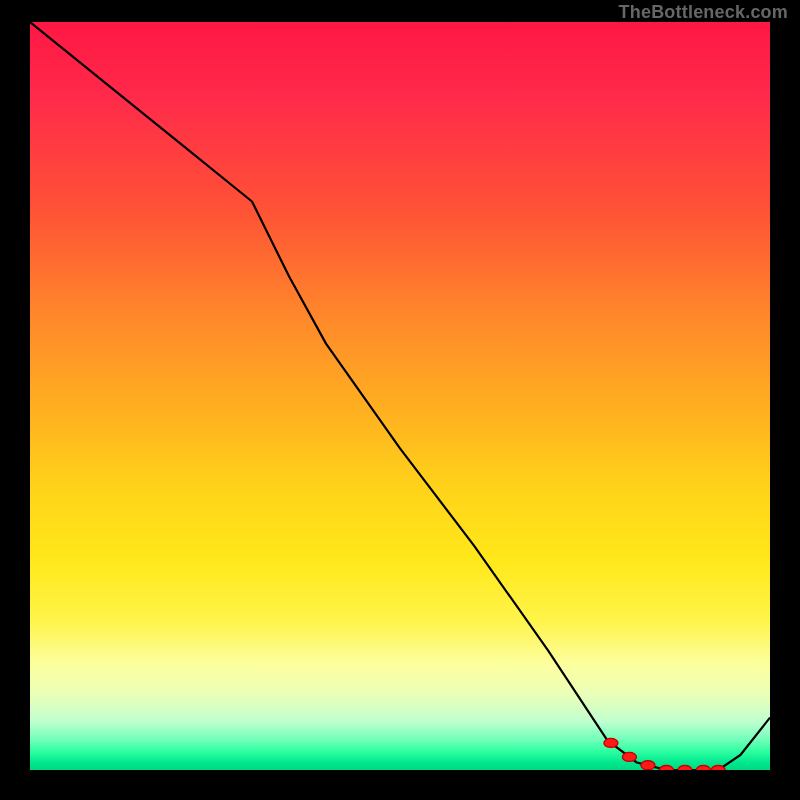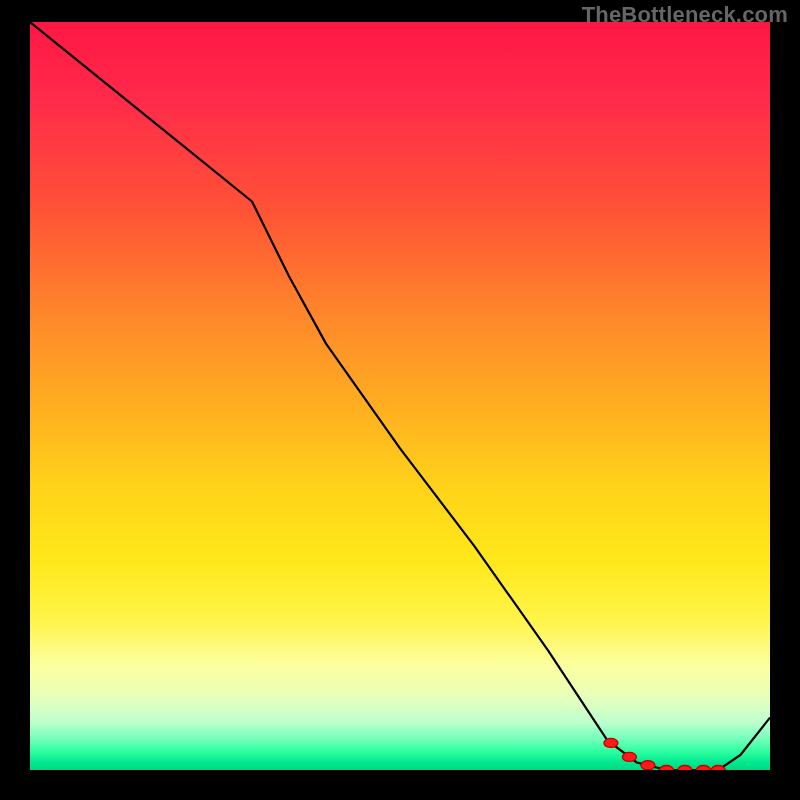--- a/index.html
+++ b/index.html
@@ -8,21 +8,21 @@
     position: absolute;
     top: 0; left: 0;
     width: 800px; height: 800px;
     background: #000;
   }
   .attribution {
     position: absolute;
     top: 2px;
     right: 12px;
     font-family: Arial, Helvetica, sans-serif;
-    font-size: 22px;
+    font-size: 18px;
     font-weight: bold;
     color: #666;
     letter-spacing: 0.2px;
   }
   .plot {
     position: absolute;
     left: 30px;
     top: 22px;
     width: 740px;
     height: 748px;

